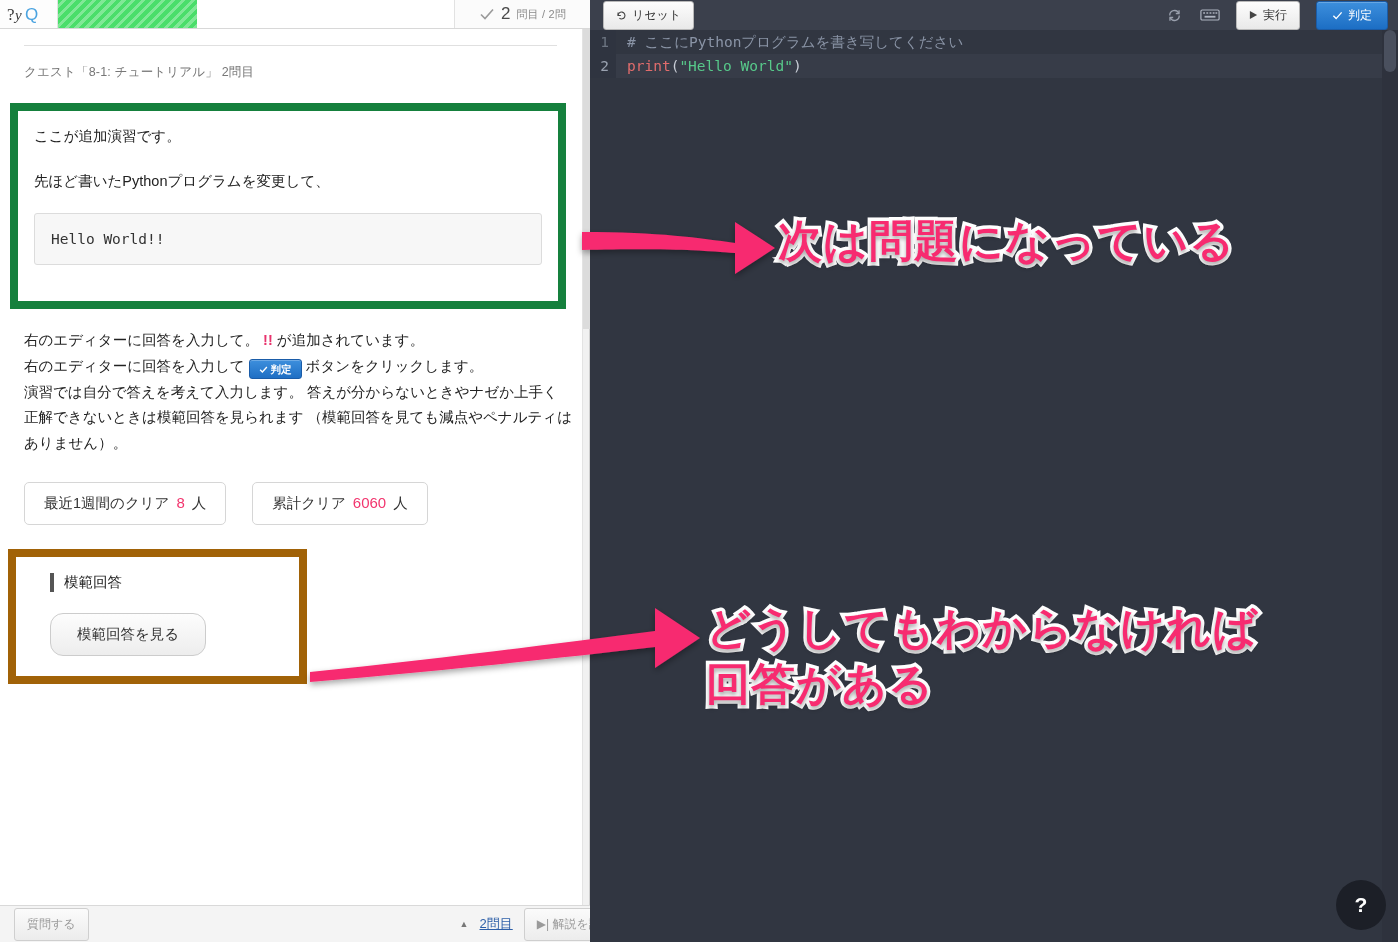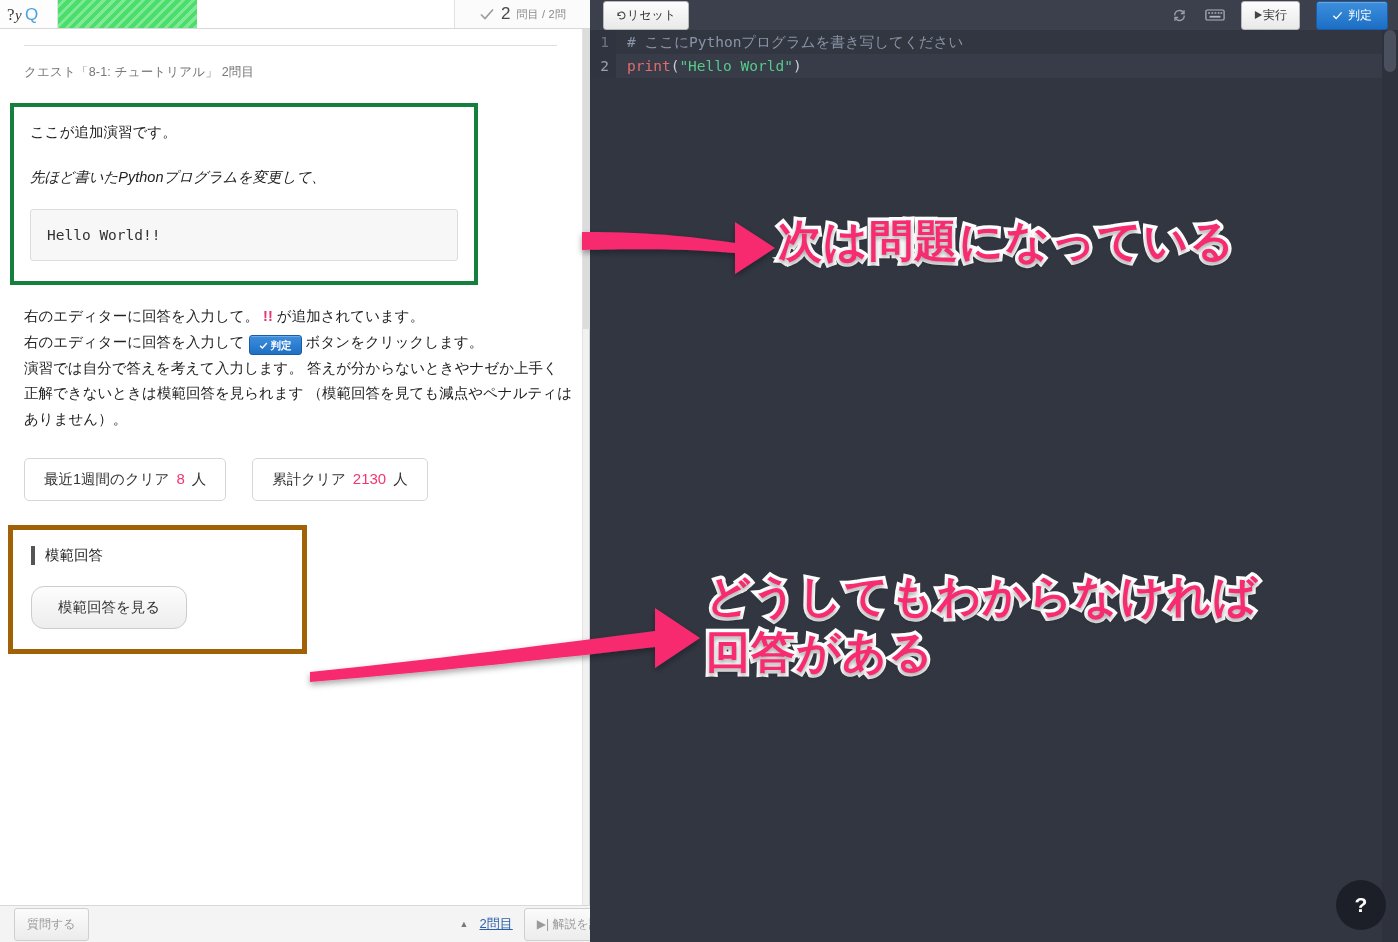--- a/index.html
+++ b/index.html
@@ -93,28 +93,28 @@
   #breadcrumb {
     margin-top: 18px;
     font-size: 12.5px; color: #777;
     letter-spacing: .2px;
   }
 
   
   #problem-box {
     position: relative;
     margin-top: 22px;
-    border: 4px solid #15803d;
-    padding: 14px 16px 20px 16px;
+    border: 8px solid #15803d;
+    padding: 14px 16px 36px 16px;
     background: #fff;
-    width: 468px;
+    width: 556px;
     margin-left: -14px;
   }
   .para { font-size: 14.5px; color: #222; line-height: 1.55; }
-  .para + .para { margin-top: 23px; font-style: italic; }
+  .para + .para { margin-top: 23px; }
   #expected-output {
     margin-top: 20px;
     background: #f7f7f7;
     border: 1px solid #dcdcdc;
     border-radius: 3px;
     padding: 17px 16px;
     font-family: "DejaVu Sans Mono", "Liberation Mono", monospace;
     font-size: 14.5px;
     color: #333;
   }
@@ -145,22 +145,22 @@
     white-space: nowrap;
   }
   .stat-num { color: #f2356e; font-size: 15px; }
 
   
   #answer-outline {
     position: relative;
     margin-top: 24px;
     margin-left: -16px;
     width: 299px;
-    border: 5px solid #a16207;
-    padding: 16px 18px 20px 18px;
+    border: 8px solid #a16207;
+    padding: 16px 18px 20px 34px;
     background: #fff;
   }
   #answer-heading {
     display: flex; align-items: center; gap: 10px;
     font-size: 14.5px; color: #222;
   }
   #answer-bar { width: 4px; height: 19px; background: #555; display: block; }
   #answer-btn {
     margin-top: 21px;
     display: inline-block;
@@ -200,21 +200,21 @@
     background: #313641;
   }
   #editor-toolbar {
     position: absolute; left: 0; top: 0;
     width: 808px; height: 30px;
     background: #3b404c;
     display: flex; align-items: center;
     padding: 0 10px 0 13px;
   }
   .tool-btn-light {
-    display: inline-flex; align-items: center; 
+    display: inline-flex; align-items: center; gap: 5px;
     padding: 5px 12px;
     background: linear-gradient(to bottom, #fdfdfd 0%, #e9e9e9 100%);
     border: 1px solid #b9b9b9;
     border-radius: 3px;
     font-size: 12px; color: #333;
     cursor: pointer; white-space: nowrap;
   }
   #toolbar-right { margin-left: auto; display: flex; align-items: center; gap: 16px; }
   .icon-btn { width: 20px; height: 20px; display:flex; align-items:center; justify-content:center; cursor: pointer; }
   #judge-btn {
@@ -280,21 +280,21 @@
     font-size: 44px;
     line-height: 1.28;
     letter-spacing: 1px;
     white-space: pre;
     -webkit-text-stroke: 7px #ffffff;
     paint-order: stroke fill;
     text-shadow:
       0 3px 4px rgba(0,0,0,.35);
   }
   #annot-1 { left: 778px; top: 213px; }
-  #annot-2 { left: 706px; top: 568px; }
+  #annot-2 { left: 706px; top: 600px; }
 </style>
 </head>
 <body>
 
 <div id="root">
 
   <div id="left-panel">
 
     <div id="left-header">
       <div id="logo-box">
@@ -339,21 +339,21 @@
       </div>
 
       <div id="stats-row">
         <div class="stat-pill">
           <span>最近1週間のクリア</span>
           <span class="stat-num">8</span>
           <span>人</span>
         </div>
         <div class="stat-pill">
           <span>累計クリア</span>
-          <span class="stat-num">2130</span>
+          <span class="stat-num">6060</span>
           <span>人</span>
         </div>
       </div>
 
       <div id="answer-outline">
         <div id="answer-heading">
           <span id="answer-bar"></span>
           <span>模範回答</span>
         </div>
         <div id="answer-btn">模範回答を見る</div>

